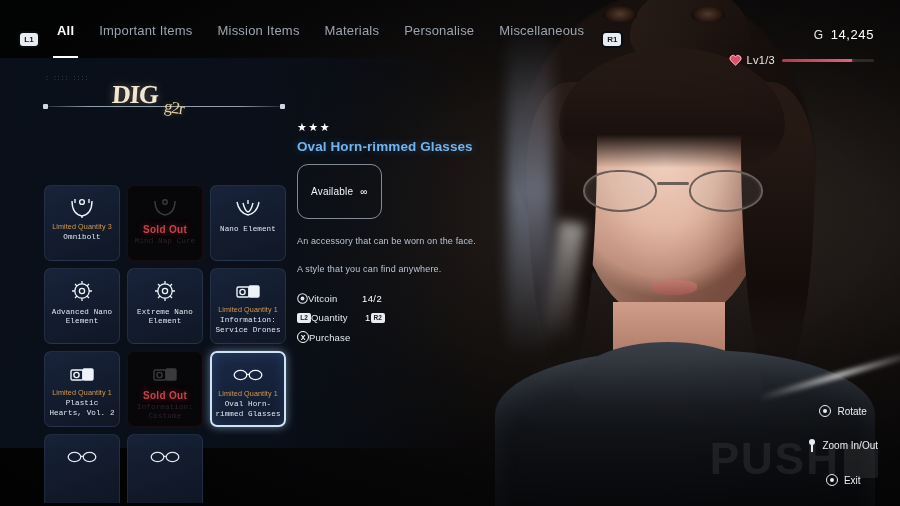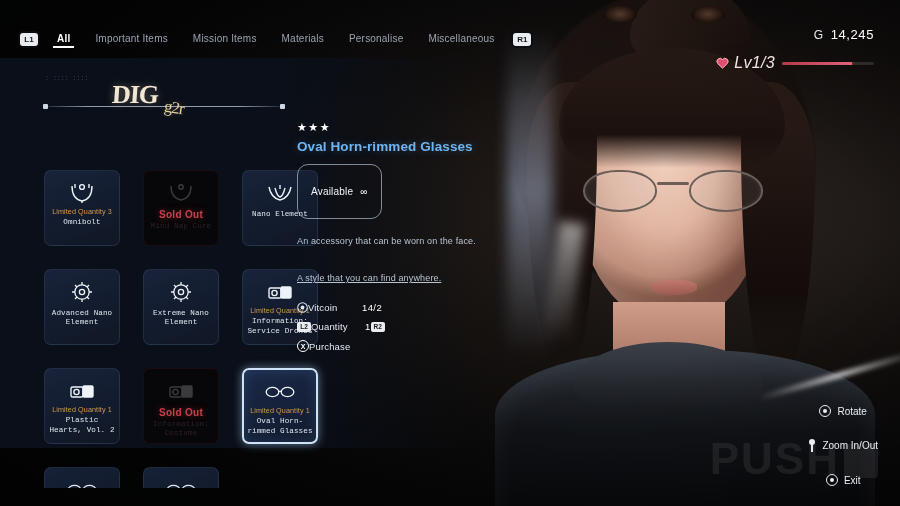--- a/index.html
+++ b/index.html
@@ -132,22 +132,22 @@
   }
   .bumper {
     width:18px; height:13px; border-radius:3px;
     background:#e9edf2; color:#14171c;
     font-size:8px; font-weight:bold; line-height:13px; text-align:center;
     box-shadow:0 0 0 2px rgba(10,12,16,.9);
     flex:0 0 auto;
   }
   .tabs { display:flex; align-items:center; gap:23px; margin:0 18px; }
   .tab {
-    font-size:10px; color:#9aa4b0; letter-spacing:.2px; white-space:nowrap;
-    padding:3px 1px 4px; position:relative; cursor:pointer;
+    font-size:13px; color:#9aa4b0; letter-spacing:.2px; white-space:nowrap;
+    padding:3px 1px 20px; position:relative; cursor:pointer;
   }
   .tab.active { color:#ffffff; font-weight:bold; }
   .tab.active::after {
     content:""; position:absolute; left:-3px; right:-3px; bottom:0;
     height:2px; background:#ffffff;
   }
 
   .currency {
     position:absolute; right:26px; top:27px; z-index:6;
     font-size:13px; color:#ffffff; letter-spacing:.6px;
@@ -156,21 +156,21 @@
   .currency .g { font-size:12px; color:#e6ebf1; }
 
   .levelbox {
     position:absolute; right:26px; top:54px; z-index:6;
     display:flex; align-items:center; gap:5px;
   }
   .heart {
     width:13px; height:12px; position:relative; flex:0 0 auto;
   }
   .heart svg { display:block; }
-  .lvtext { font-size:16px; color:#f2e6e9; letter-spacing:.3px;font-style:italic; }
+  .lvtext { font-size:11px; color:#f2e6e9; letter-spacing:.3px; }
   .lvbar {
     width:92px; height:3px; background:rgba(255,255,255,.12);
     position:relative; border-radius:2px; overflow:hidden; margin-left:2px;
   }
   .lvbar i {
     position:absolute; left:0; top:0; bottom:0; width:76%;
     background:linear-gradient(90deg,#b33a4a,#e0637a);
     box-shadow:0 0 5px rgba(224,99,122,.8);
   }
 
@@ -204,24 +204,24 @@
     transform:rotate(8deg); letter-spacing:-1px;
     text-shadow:0 0 6px rgba(230,200,150,.3);
   }
   .logo-ticks {
     position:absolute; left:6px; top:6px;
     font-size:7px; color:rgba(150,170,195,.45); letter-spacing:2px;
   }
 
   
   .grid {
-    position:absolute; left:44px; top:112px;
+    position:absolute; left:44px; top:127px;
     width:284px; height:318px;
     display:grid; grid-template-columns:repeat(3, 76px);
-    grid-auto-rows:76px; gap:23px;
+    grid-auto-rows:76px; gap:7px;
     overflow:hidden;
   }
   .cell {
     position:relative; border-radius:7px;
     background:linear-gradient(160deg,#18233a 0%,#131c2e 55%,#101726 100%);
     border:1px solid rgba(120,150,195,.16);
     display:flex; flex-direction:column; align-items:center; justify-content:flex-start;
     padding-top:9px; cursor:pointer; overflow:hidden;
   }
   .cell.soldout {
@@ -261,21 +261,21 @@
     letter-spacing:.1px; line-height:1.2;
     text-shadow:0 0 9px rgba(90,160,230,.35);
   }
   .avail {
     margin-top:9px; display:inline-flex; align-items:center; gap:7px;
     padding:21px 13px; border:1px solid rgba(205,220,238,.6);
     border-radius:11px; font-size:10px; color:#f0f4f9; letter-spacing:.2px;
   }
   .avail .inf { font-size:10px; color:#ffffff; }
   .ddesc { margin-top:16px; font-size:9px; color:#b9c4d1; line-height:1.35; letter-spacing:.15px; }
-  .ddesc + .ddesc { margin-top:25px;text-decoration:underline; }
+  .ddesc + .ddesc { margin-top:16px; }
   .stats { margin-top:18px; display:flex; flex-direction:column; gap:8px; }
   .srow { display:flex; align-items:flex-end; font-size:9.5px; color:#e2e9f1; }
   .srow .lbl { min-width:54px; letter-spacing:.15px; }
   .srow .val { letter-spacing:.4px; color:#ffffff; }
   .cicon { width:11px; height:11px; flex:0 0 auto; }
   .trig {
     width:14px; height:10px; border-radius:2px;
     background:#e9edf2; color:#14171c;
     font-size:6.5px; font-weight:bold; line-height:10px; text-align:center;
     flex:0 0 auto;

